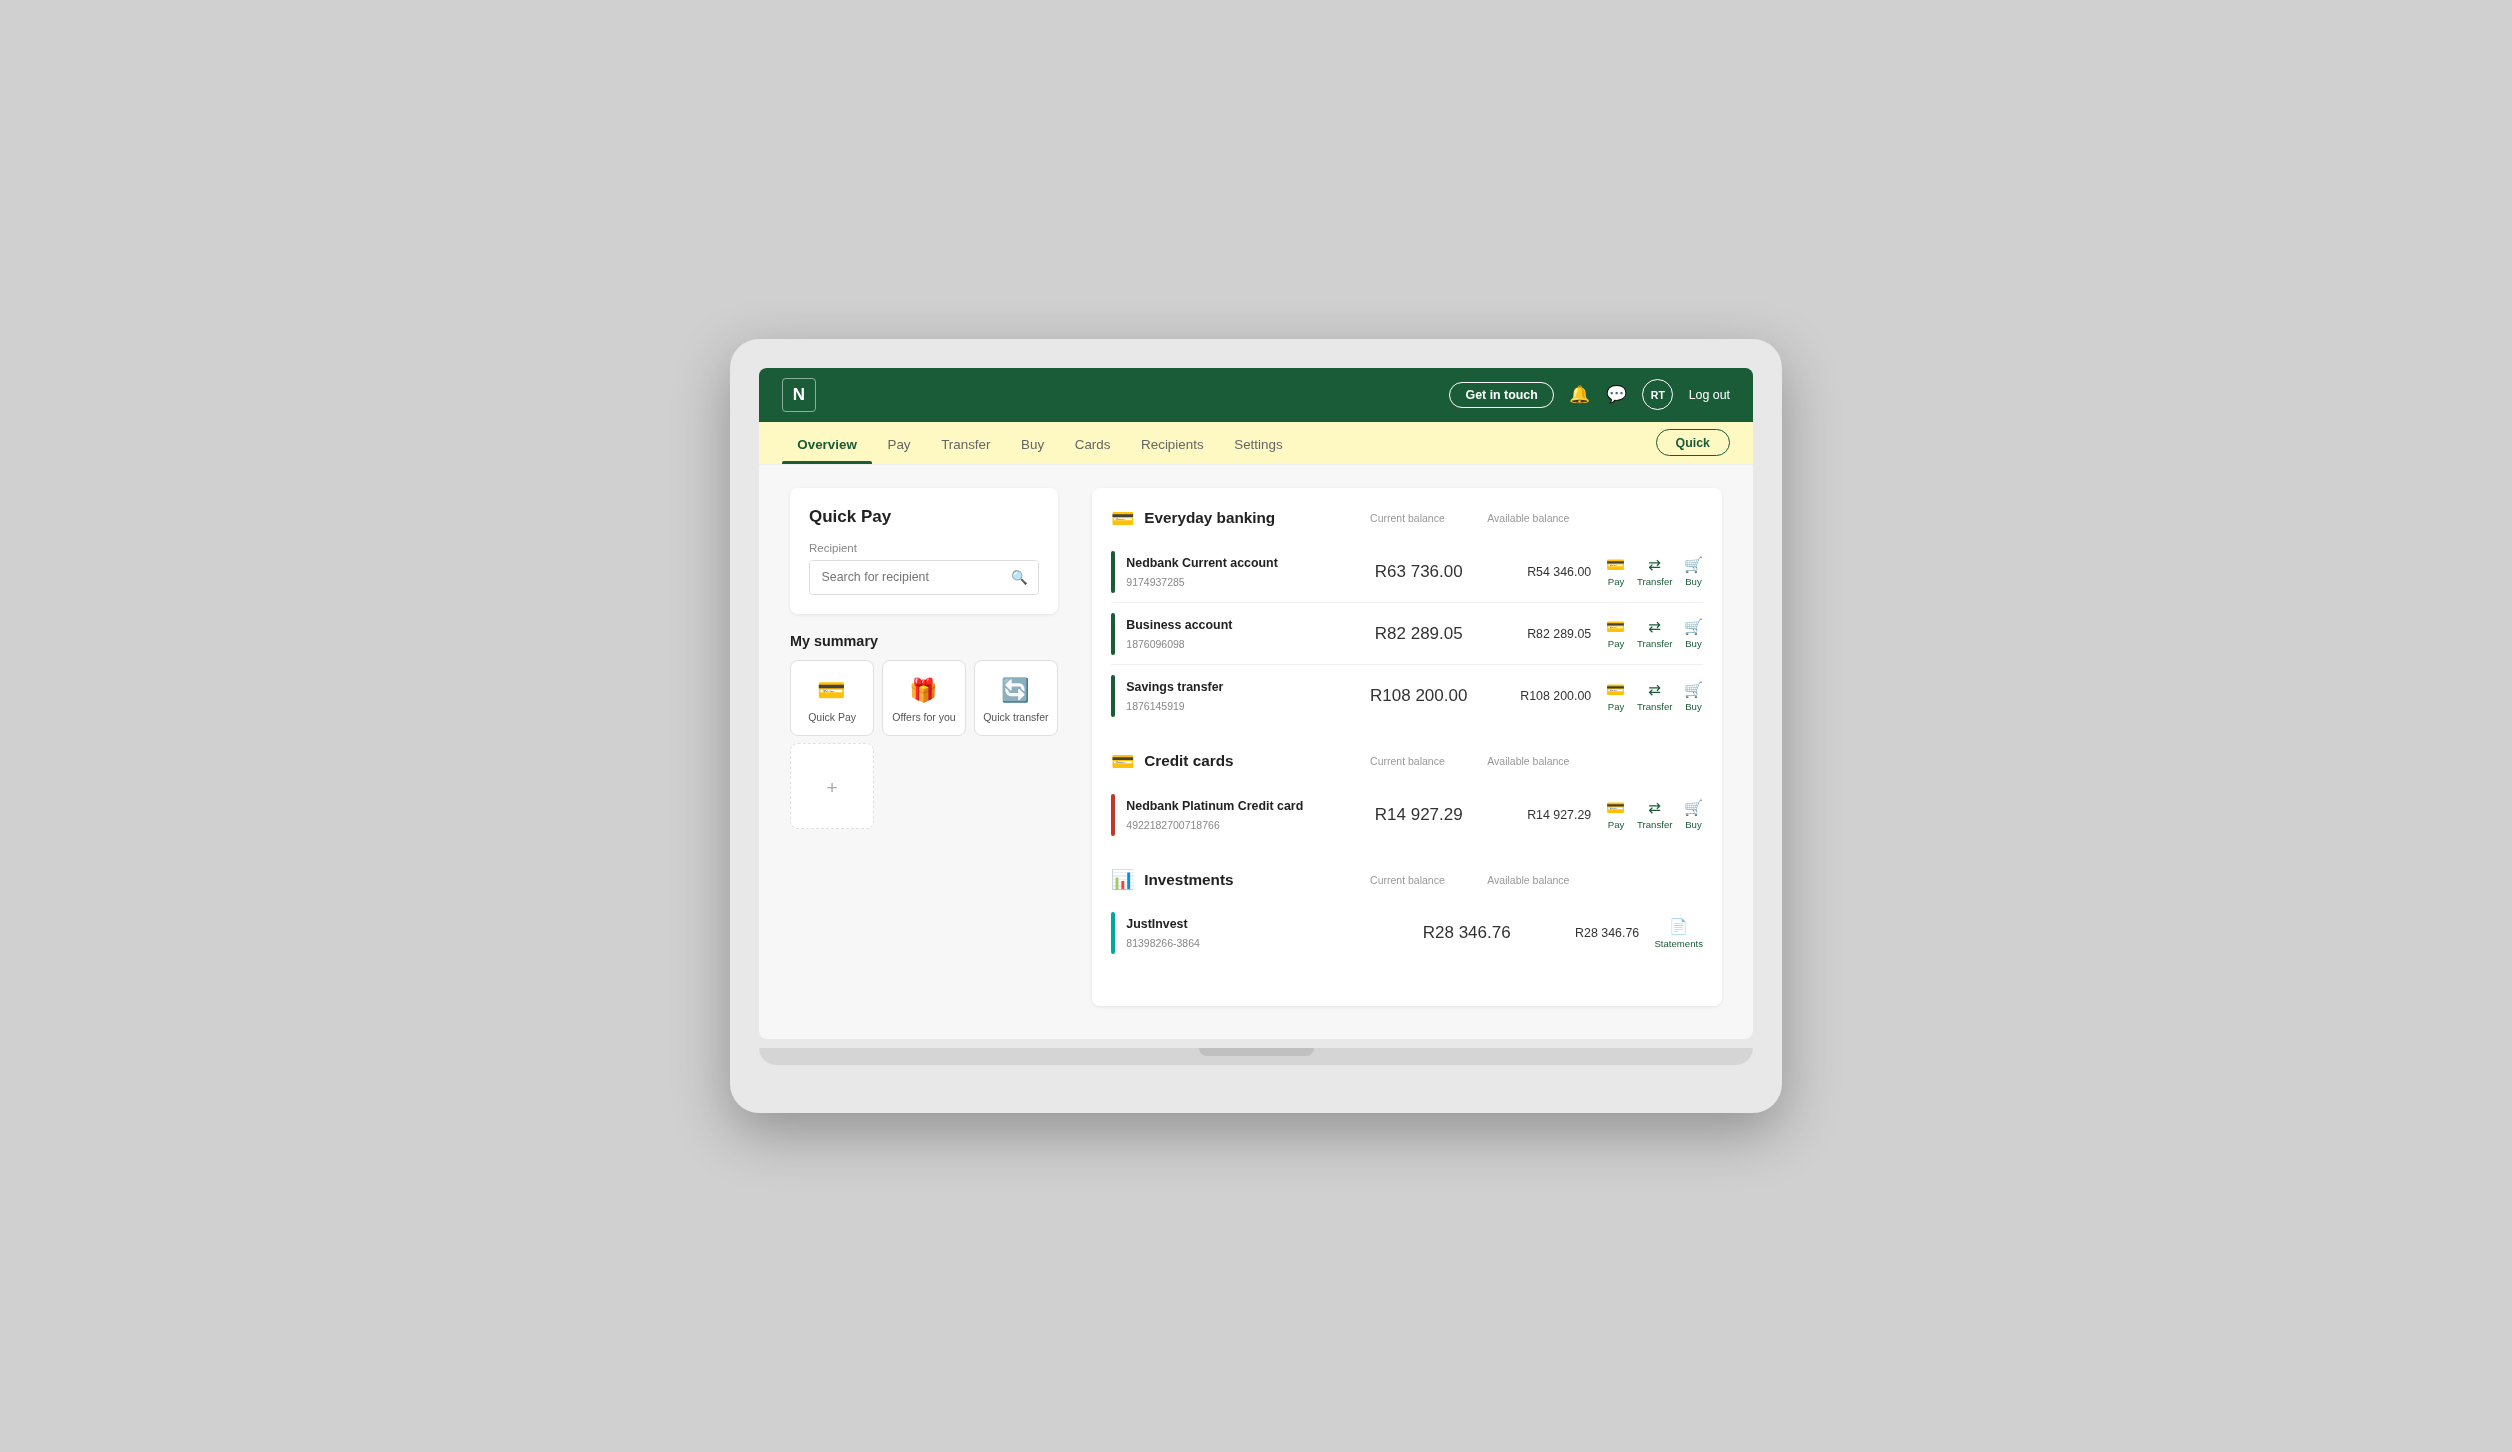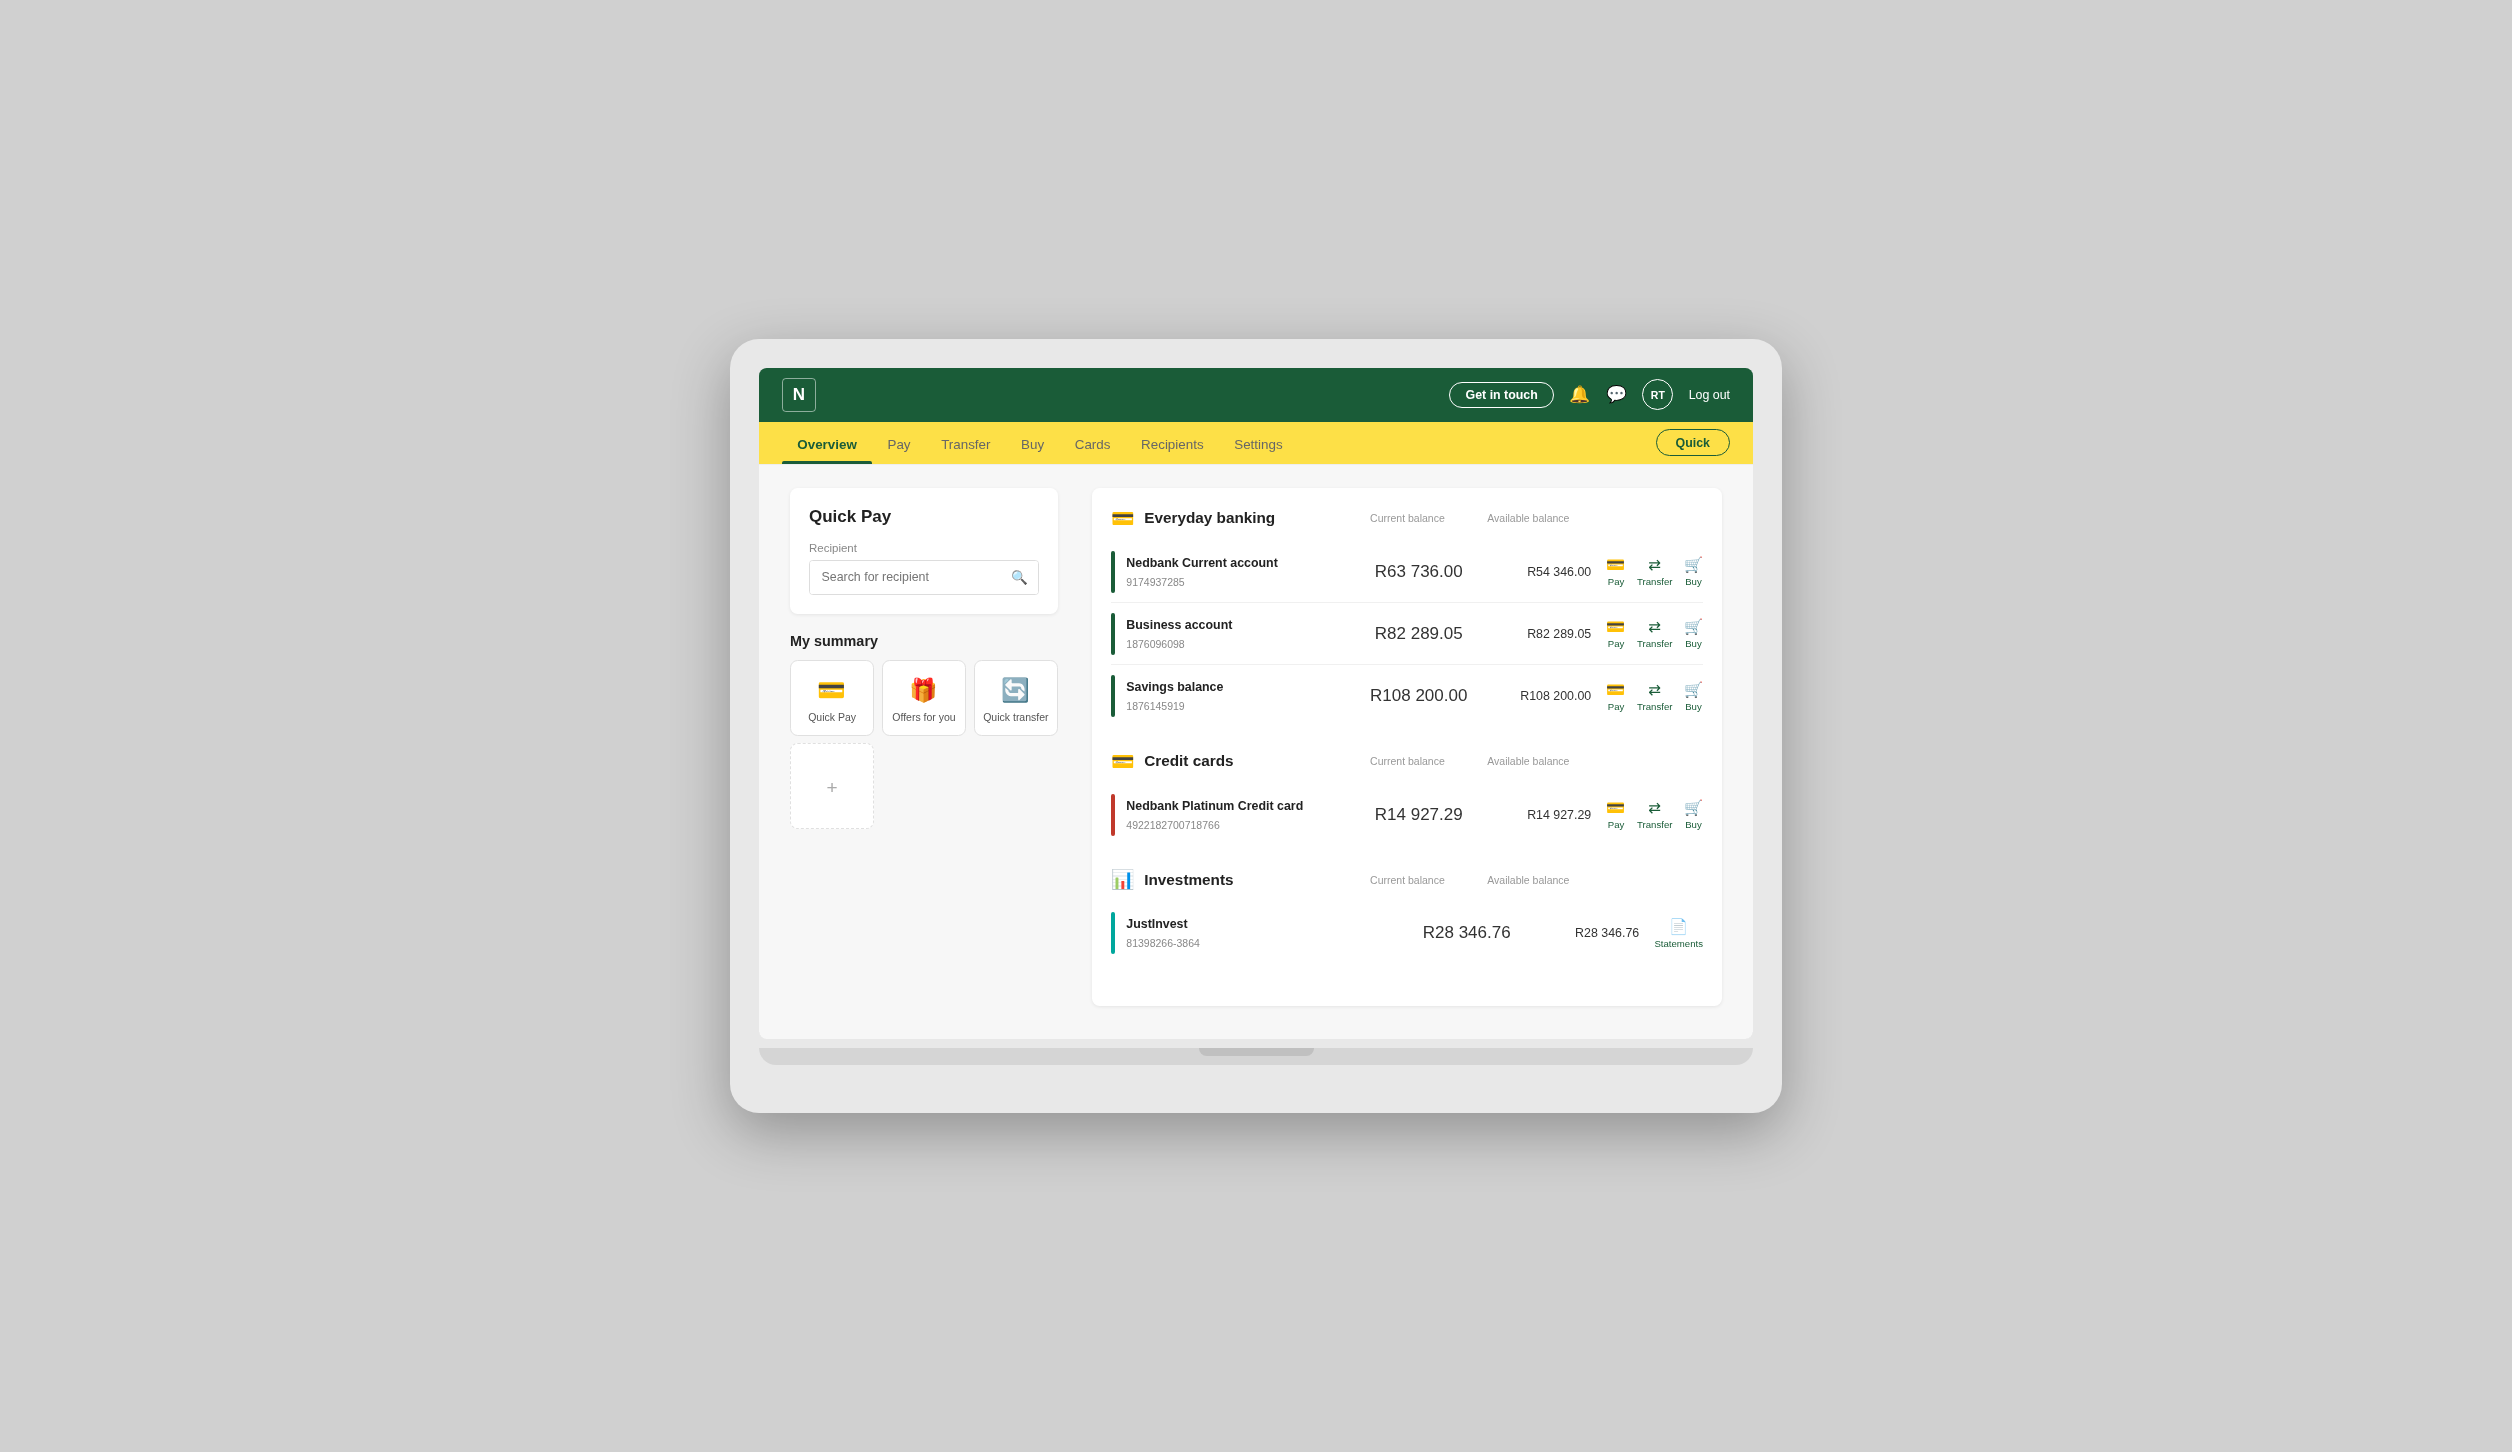--- a/index.html
+++ b/index.html
@@ -98,21 +98,21 @@
     .logout-btn {
       color: #fff;
       background: transparent;
       border: none;
       font-size: 12.4px;
       cursor: pointer;
     }
 
     
     .nav {
-      background: #fde047;
+      background: #fef9c3;
       display: flex;
       align-items: center;
       justify-content: space-between;
       padding: 0 23px;
       border-bottom: 1px solid #eee;
     }
     .nav-items {
       display: flex;
       gap: 0;
     }
@@ -512,21 +512,21 @@
                   <div class="action-btn">
                     <span class="action-icon">🛒</span>
                     <span class="action-label">Buy</span>
                   </div>
                 </div>
               </div>
 
               <div class="account-row">
                 <div class="account-left-bar bar-green"></div>
                 <div class="account-info">
-                  <div class="account-name">Savings balance</div>
+                  <div class="account-name">Savings transfer</div>
                   <div class="account-number">1876145919</div>
                 </div>
                 <div class="account-balance">R108 200.00</div>
                 <div class="account-avail">R108 200.00</div>
                 <div class="account-actions">
                   <div class="action-btn">
                     <span class="action-icon">💳</span>
                     <span class="action-label">Pay</span>
                   </div>
                   <div class="action-btn">

